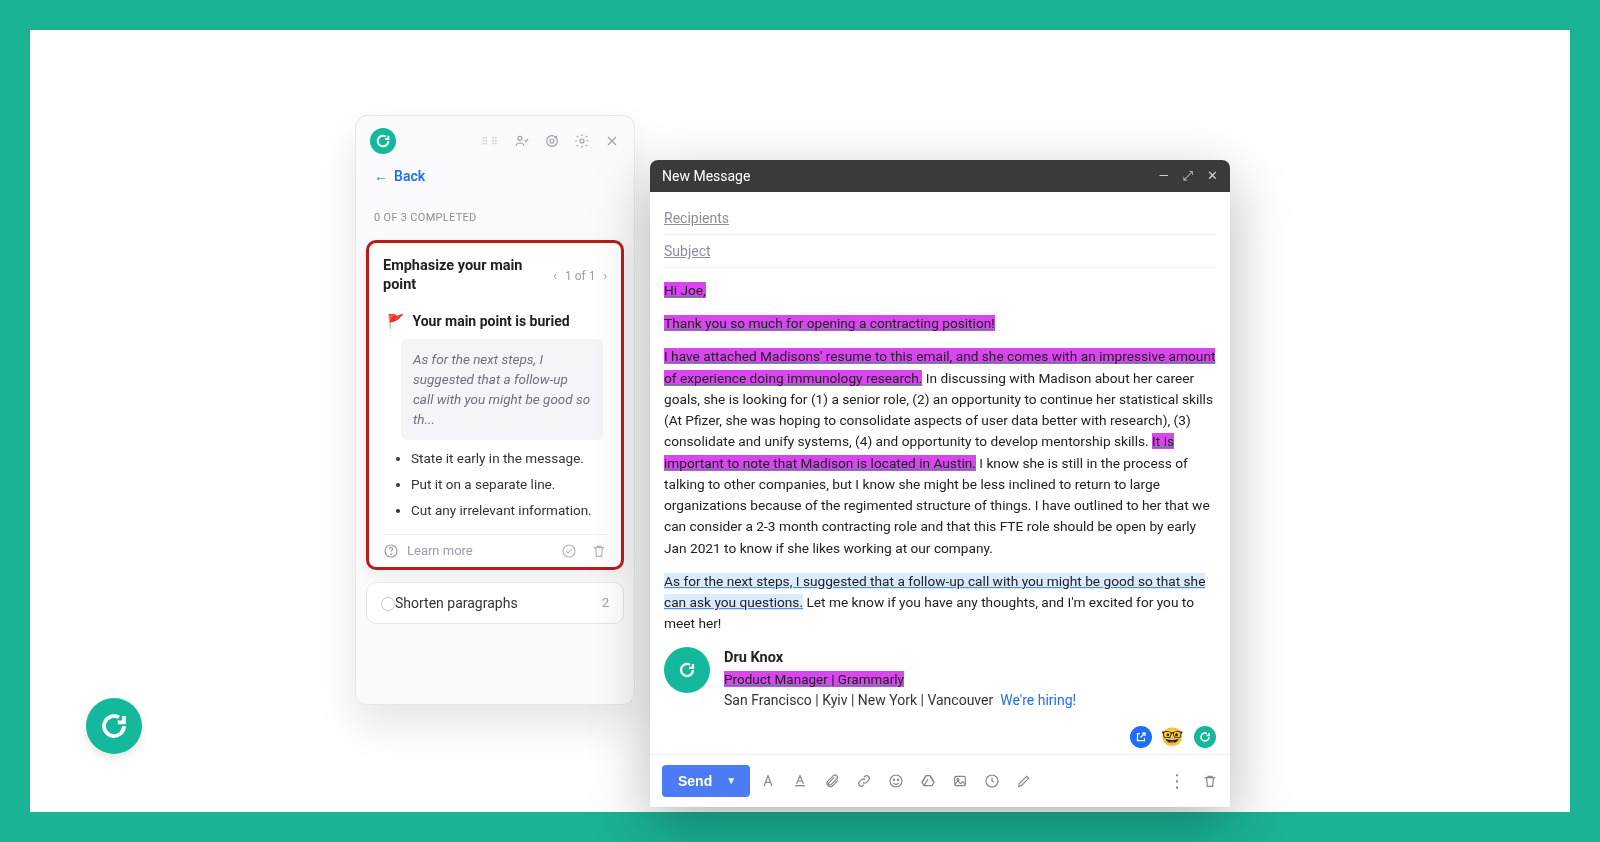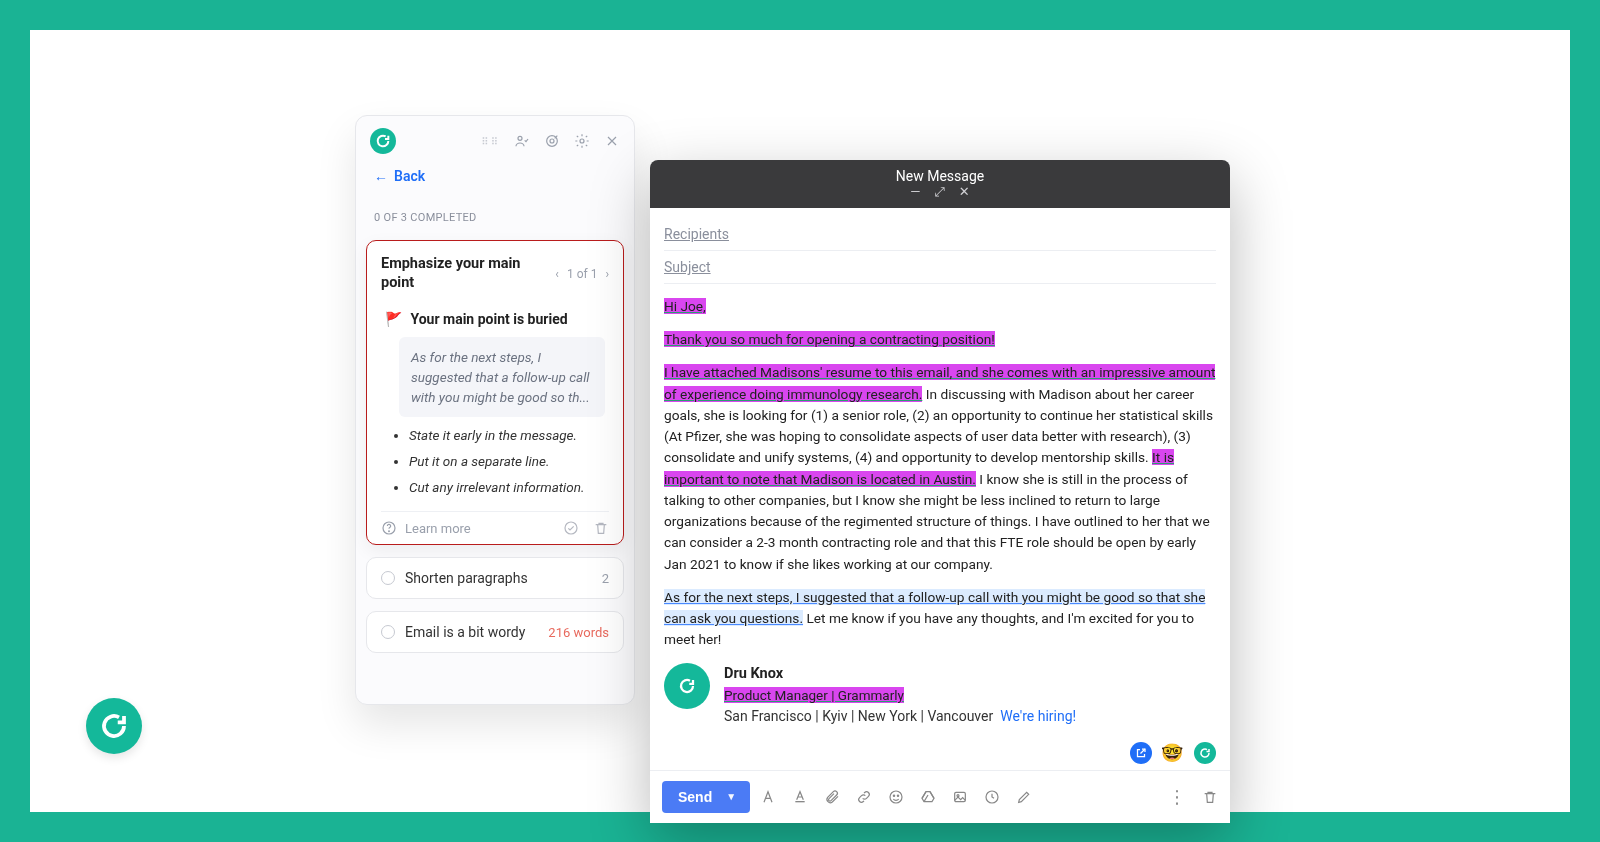--- a/index.html
+++ b/index.html
@@ -62,21 +62,21 @@
   .panel-top-icons svg { display:block; }
 
   .back-row { padding: 4px 18px 10px; }
   .back-btn { color:#1f6ef7; font-weight:600; font-size:14px; display:inline-flex; gap:6px; align-items:center; cursor:pointer;}
 
   .progress-row { padding: 16px 18px 10px; color:#8a8f9c; font-size:11px; letter-spacing:.3px;}
 
   .card {
     margin: 6px 10px 12px;
     background:#fff;
-    border:1px solid #b91c1c;
+    border:3px solid #b91c1c;
     border-radius:10px;
     box-shadow: 0 6px 18px rgba(0,0,0,.06);
     padding: 14px 14px 8px 14px;
   }
   .card-head { display:flex; align-items:center; justify-content:space-between; }
   .card-title { font-weight:700; font-size:14.5px; color:#222; line-height:1.3; max-width:160px;}
   .pager { display:flex; align-items:center; gap:8px; color:#9aa0ac; font-size:12px;}
   .pager .chev { cursor:pointer; }
 
   .subcard {
@@ -89,58 +89,58 @@
   .quotebox {
     margin:10px 0 8px 14px;
     background:#f4f5f9;
     border-radius:6px;
     padding:10px 12px;
     color:#6b7280;
     font-style:italic;
     font-size:13.5px;
     line-height:1.5;
   }
-  ul.tips { margin:6px 0 8px 24px; padding:0;font-style:italic; }
+  ul.tips { margin:6px 0 8px 24px; padding:0; }
   ul.tips li { font-size:13.5px; color:#333; margin:10px 0; }
 
   .card-foot { display:flex; align-items:center; justify-content:space-between; padding-top:8px; border-top:1px solid #eef0f4; color:#9aa0ac;}
   .learn { display:flex; gap:8px; align-items:center; font-size:13px; cursor:pointer;}
   .foot-icons { display:flex; gap:14px; color:#b5b8c1;}
 
   .row-item {
     margin: 0 10px 12px;
     background:#fff;
     border:1px solid #e6e7eb;
     border-radius:10px;
     padding:12px 14px;
     display:flex; align-items:center; justify-content:space-between;
     font-size:14px;
   }
-  .row-item .left { display:flex; gap:10px; align-items:center; color:#333;}
+  .row-item .left { display:flex; align-items:flex-end; color:#333;}
   .radio-empty { width:14px;height:14px;border:1.5px solid #c6c9d1;border-radius:50%;}
   .row-item .right.count { color:#9aa0ac; font-size:13px;}
   .row-item .right.words { color:#e86a5e; font-size:13px;}
 
   
   .compose {
     position:absolute;
     left:620px;
     top:130px;
     width:580px;
     background:#fff;
     border-radius:8px 8px 0 0;
     box-shadow: 0 20px 60px rgba(0,0,0,.28);
     overflow:hidden;
   }
   .compose-title {
     background:#3a3a3c;
     color:#fff;
     padding:8px 12px;
     font-size:14px;
-    display:flex;justify-content:space-between;align-items:center;flex-direction:column;
+    display:flex;justify-content:space-between;align-items:center;
   }
   .compose-title .controls { display:flex; gap:14px; color:#d0d0d4; font-size:13px;}
   .compose-title .controls span { cursor:pointer; }
 
   .compose-fields { padding: 10px 14px 0; }
   .field-row { border-bottom:1px solid #eceef2; padding:8px 0; color:#8a8f9c; font-size:14px;text-decoration:underline;}
   .compose-body { padding: 12px 14px 6px; font-size:13.7px; color:#222; line-height:1.55;}
   .hl-green { background:#d946ef; text-decoration:underline; text-decoration-color:#2aa06f;}
   .hl-blue  { background:#dbebff; text-decoration:underline; text-decoration-color:#4a89ff;}
   .body-p { margin-bottom:12px; }
@@ -264,27 +264,20 @@
     </div>
 
     <div class="row-item">
       <div class="left">
         <span class="radio-empty"></span>
         <span>Shorten paragraphs</span>
       </div>
       <span class="right count">2</span>
     </div>
 
-    <div class="row-item">
-      <div class="left">
-        <span class="radio-empty"></span>
-        <span>Email is a bit wordy</span>
-      </div>
-      <span class="right words">216 words</span>
-    </div>
   </div>
 
   <div class="compose">
     <div class="compose-title">
       <span>New Message</span>
       <div class="controls">
         <span>—</span>
         <span>⤢</span>
         <span>✕</span>
       </div>

